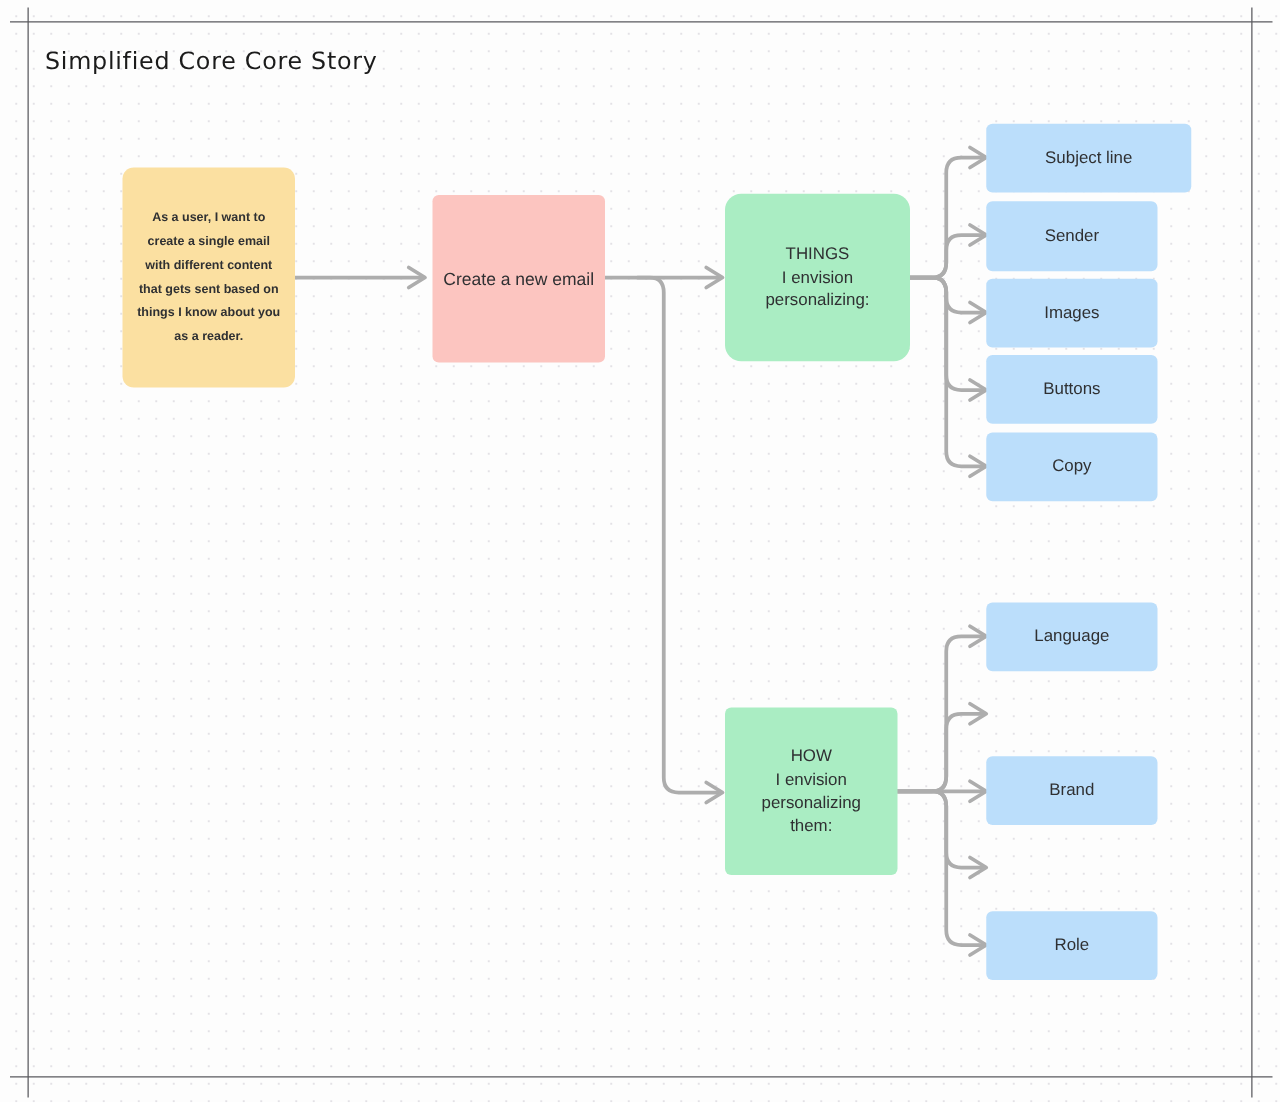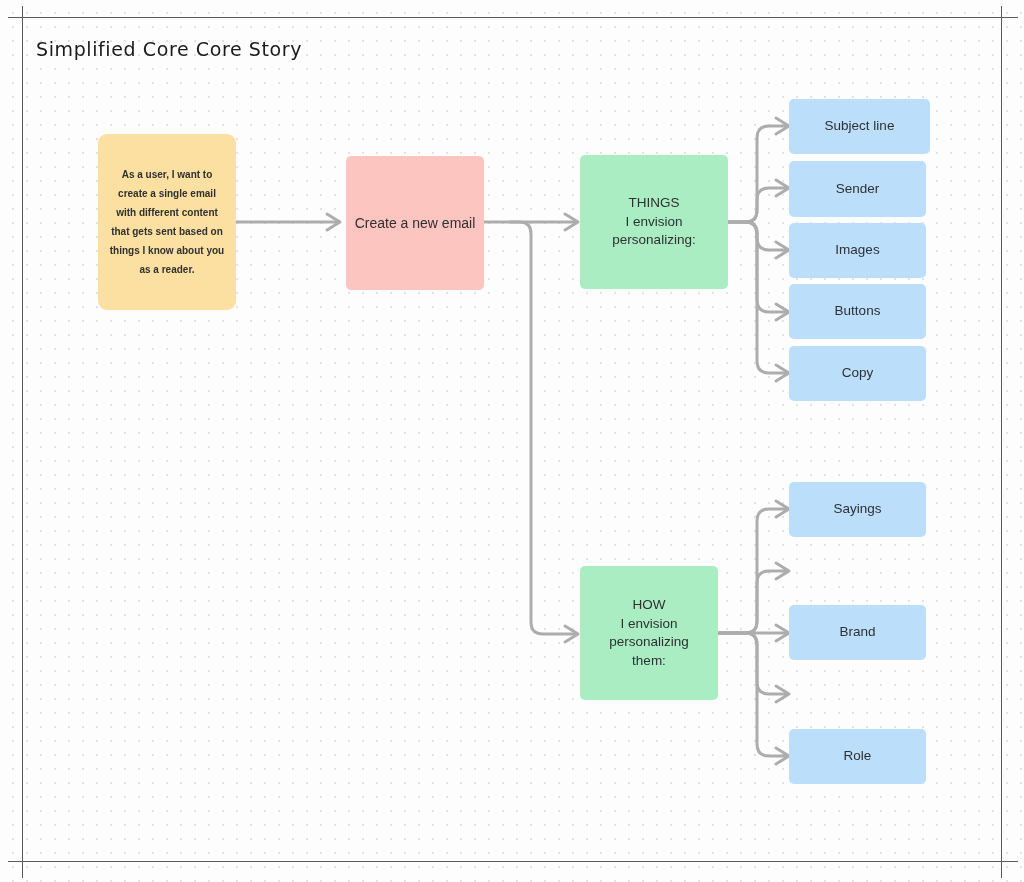--- a/index.html
+++ b/index.html
@@ -156,32 +156,32 @@
 
       <path class="wire" d="M 718 633 L 746 633 Q 757 633 757 645 L 757 744 Q 757 756 769 756 L 786 756"></path>
       <path class="head" d="M 776 748 L 789 756 L 776 764"></path>
     </g>
   </svg>
 
   <div class="node sticky" style="left:98px; top:134px; width:138px; height:176px; background:#fbe0a1;">As a user, I want to create a single email with different content that gets sent based on things I know about you as a reader.</div>
 
   <div class="node process" style="left:346px; top:156px; width:138px; height:134px; background:#fcc5c0;">Create a new email</div>
 
-  <div class="node group" style="left:580px; top:155px; width:148px; height:134px; background:#aaedc3;">THINGS
+  <div class="node group" style="left:580px; top:155px; width:148px; height:134px; background:#aaedc3;border-radius:13px;">THINGS
 I envision
 personalizing:</div>
 
   <div class="node group" style="left:580px; top:566px; width:138px; height:134px; background:#aaedc3;">HOW
 I envision
 personalizing
 them:</div>
 
-  <div class="node leaf" style="left:789px; top:99px; width:141px; height:55px; background:#bbdefb;">Subject line</div>
+  <div class="node leaf" style="left:789px; top:99px; width:164px; height:55px; background:#bbdefb;">Subject line</div>
   <div class="node leaf" style="left:789px; top:161px; width:137px; height:56px; background:#bbdefb;">Sender</div>
   <div class="node leaf" style="left:789px; top:223px; width:137px; height:55px; background:#bbdefb;">Images</div>
   <div class="node leaf" style="left:789px; top:284px; width:137px; height:55px; background:#bbdefb;">Buttons</div>
   <div class="node leaf" style="left:789px; top:346px; width:137px; height:55px; background:#bbdefb;">Copy</div>
 
-  <div class="node leaf" style="left:789px; top:482px; width:137px; height:55px; background:#bbdefb;">Sayings</div>
+  <div class="node leaf" style="left:789px; top:482px; width:137px; height:55px; background:#bbdefb;">Language</div>
   <div class="node leaf" style="left:789px; top:605px; width:137px; height:55px; background:#bbdefb;">Brand</div>
   <div class="node leaf" style="left:789px; top:729px; width:137px; height:55px; background:#bbdefb;">Role</div>
 
 </div>
 
 </body></html>

